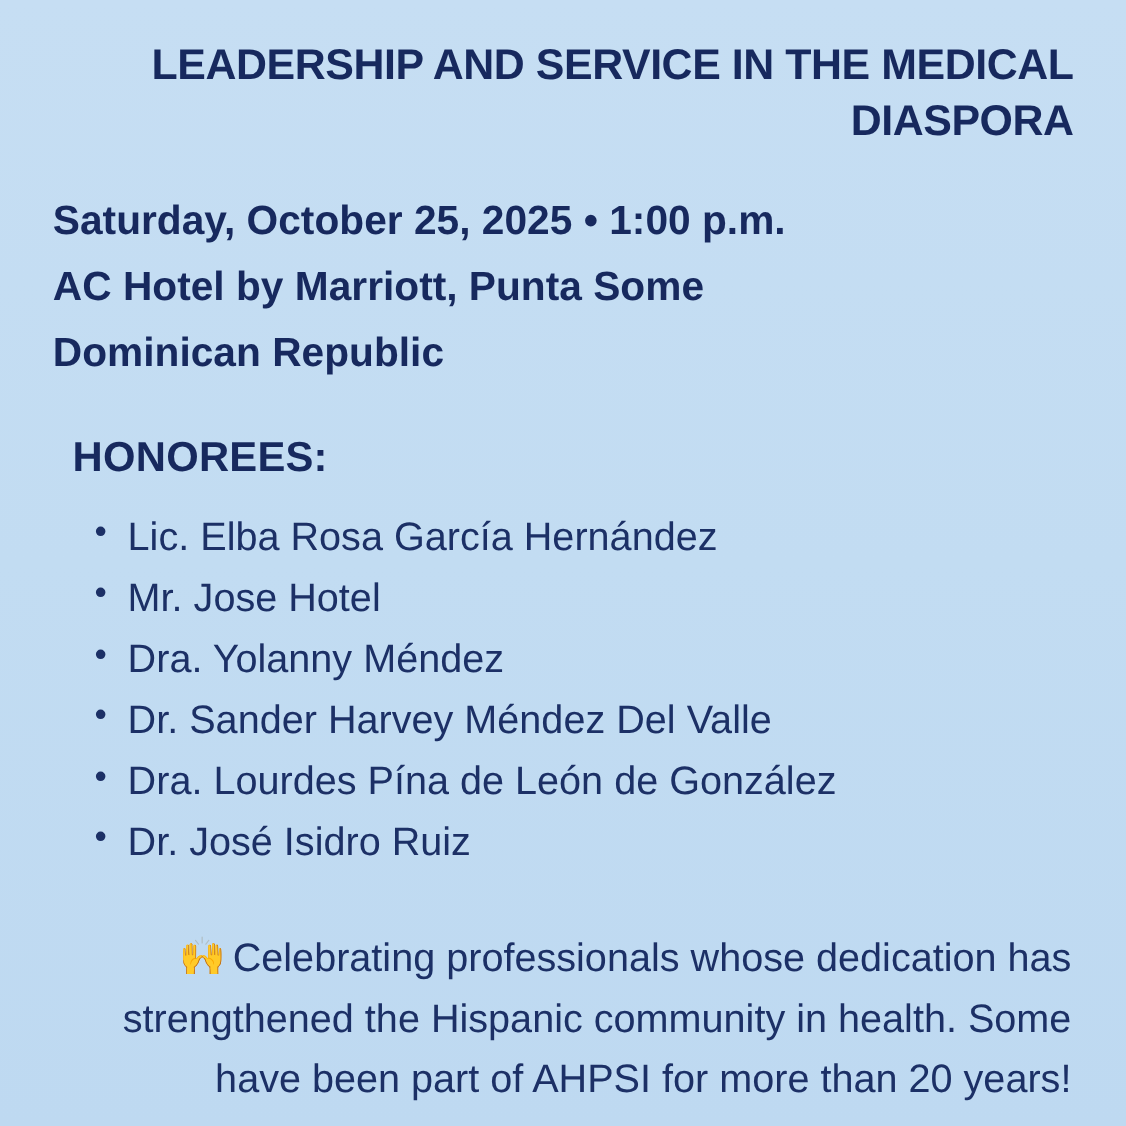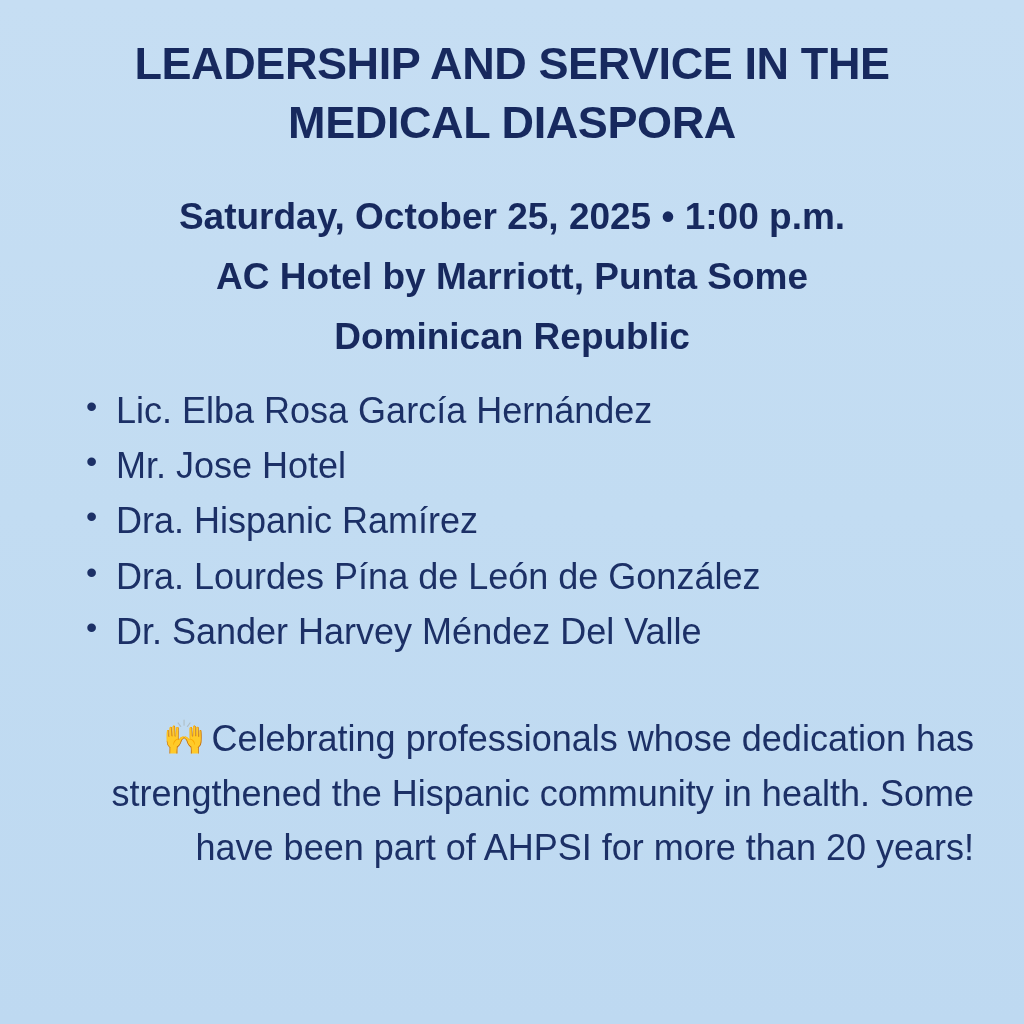--- a/index.html
+++ b/index.html
@@ -17,31 +17,31 @@
   .poster {
     width: 1024px;
     height: 1024px;
     box-sizing: border-box;
     padding: 26px 48px 0 48px;
     display: flex;
     flex-direction: column;
     background: linear-gradient(180deg, #c6def3 0%, #c2dcf2 50%, #bed9f1 100%);
   }
   .title {
-    text-align: center;
-    font-size: 45px;
+    text-align: right;
+    font-size: 39px;
     font-weight: bold;
     line-height: 1.32;
     letter-spacing: -0.4px;
     color: #17295e;
     text-transform: uppercase;
     margin: 8px 0 0 0;
   }
   .details {
-    text-align: center;
+    text-align: left;
     font-size: 37px;
     font-weight: bold;
     line-height: 1.62;
     color: #17295e;
     margin-top: 34px;
   }
   .details .line {
     display: block;
     white-space: nowrap;
   }
@@ -94,24 +94,26 @@
 <div class="poster">
 
   <h1 class="title">LEADERSHIP AND SERVICE IN THE MEDICAL DIASPORA</h1>
 
   <div class="details">
     <span class="line">Saturday, October 25, 2025 • 1:00 p.m.</span>
     <span class="line">AC Hotel by Marriott, Punta Some</span>
     <span class="line">Dominican Republic</span>
   </div>
 
+  <div class="honorees-heading">HONOREES:</div>
 
   <ul class="honorees">
     <li>Lic. Elba Rosa García Hernández</li>
     <li>Mr. Jose Hotel</li>
-    <li>Dra. Hispanic Ramírez</li>
+    <li>Dra. Yolanny Méndez</li>
+    <li>Dr. Sander Harvey Méndez Del Valle</li>
     <li>Dra. Lourdes Pína de León de González</li>
-    <li>Dr. Sander Harvey Méndez Del Valle</li>
+    <li>Dr. José Isidro Ruiz</li>
   </ul>
 
   <p class="closing"><span class="emoji">🙌</span><span>Celebrating professionals whose dedication has strengthened the Hispanic community in health. Some have been part of AHPSI for more than 20 years!</span></p>
 
 </div>
 
 </body></html>

